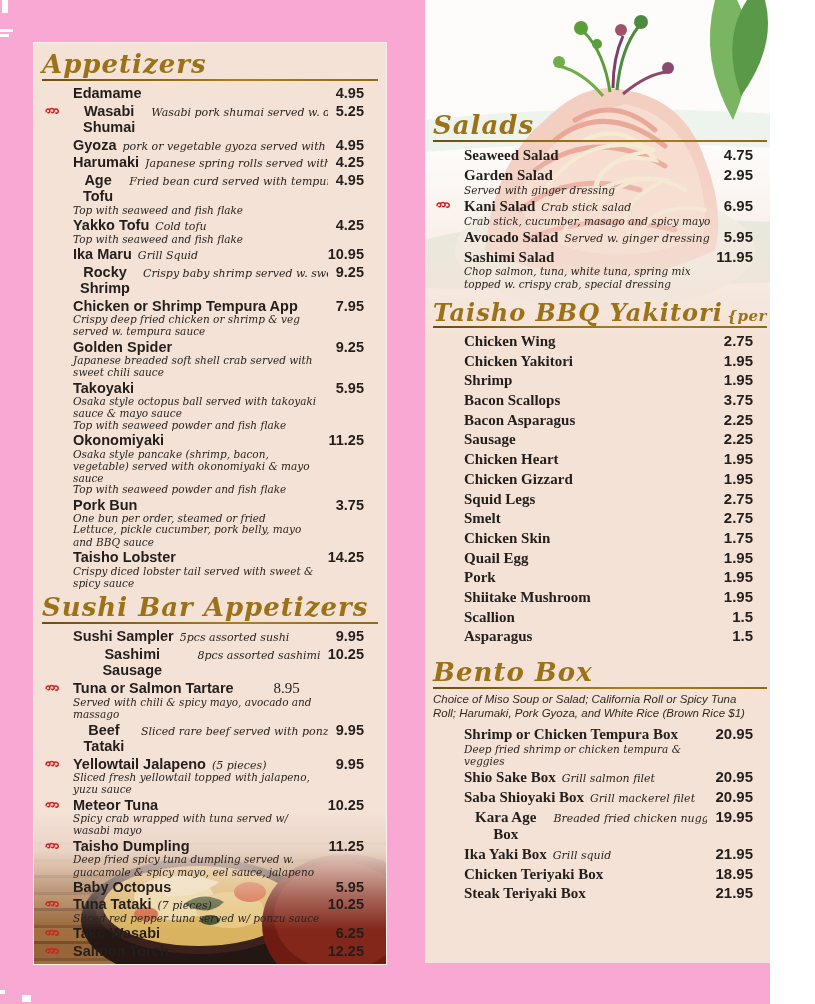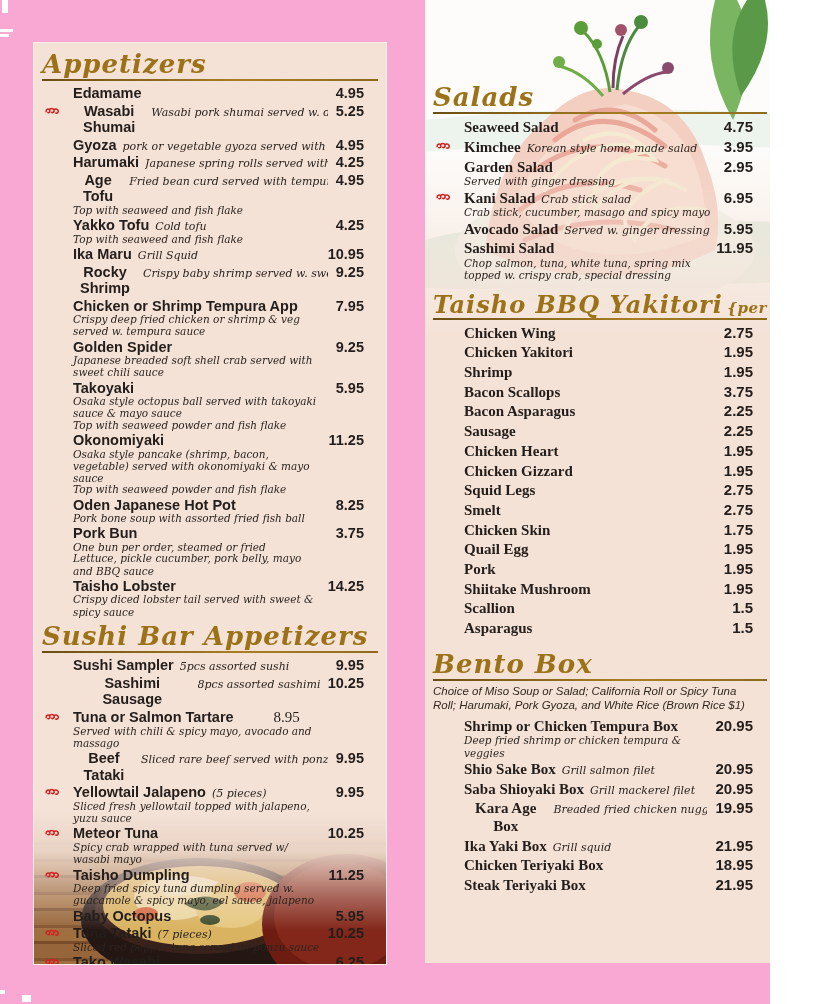--- a/index.html
+++ b/index.html
@@ -28,21 +28,21 @@
         margin-left:6px;white-space:nowrap;overflow:hidden;}
   .price{margin-left:auto;font-weight:bold;font-size:14.5px;color:#231e1b;padding-left:8px;white-space:nowrap;}
   #panel-right .price{font-size:15px;}
   .price-light{font-weight:normal;font-family:"Liberation Serif",serif;font-size:15px;margin-left:32px;}
   .sub{font-family:"DejaVu Serif",serif;font-style:italic;font-size:10.5px;line-height:1.17;
        color:#2b241f;margin-top:-1px;padding-right:40px;}
   .spicy{position:absolute;left:-29px;top:3px;width:17px;height:10px;line-height:0;}
 
   #sec-appetizers{margin-top:8px;}
   #sec-sushi{margin-top:5px;}
-  #sec-salads{margin-top:84px;}
+  #sec-salads{margin-top:112px;}
   #sec-yakitori{margin-top:10px;}
   #sec-yakitori .sec-title{font-size:24px;}
   #sec-bento{margin-top:13px;}
   .intro{font-style:italic;font-size:11.5px;line-height:1.2;color:#33291f;margin:3px 0 4px;}
 
   
   #photo-kani{position:absolute;left:0;top:0;width:350px;height:350px;z-index:1;background:#fdfcfa;}
   #photo-kani::after{content:"";position:absolute;inset:0;
       background:linear-gradient(180deg,rgba(244,226,215,0) 42%,rgba(244,226,215,.55) 72%,#f4e2d7 96%);}
   #photo-miso{position:absolute;left:0;bottom:0;width:352px;height:152px;z-index:1;
@@ -152,27 +152,20 @@
             <div class="sub">Osaka style octopus ball served with takoyaki sauce &amp; mayo sauce</div>
             <div class="sub">Top with seaweed powder and fish flake</div>
           </div>
           <div class="row">
             <div class="line">
               <span class="name">Okonomiyaki</span>
               <span class="price">11.25</span>
             </div>
             <div class="sub">Osaka style pancake (shrimp, bacon, vegetable) served with okonomiyaki &amp; mayo sauce</div>
             <div class="sub">Top with seaweed powder and fish flake</div>
-          </div>
-          <div class="row">
-            <div class="line">
-              <span class="name">Oden Japanese Hot Pot</span>
-              <span class="price">8.25</span>
-            </div>
-            <div class="sub">Pork bone soup with assorted fried fish ball</div>
           </div>
           <div class="row">
             <div class="line">
               <span class="name">Pork Bun</span>
               <span class="price">3.75</span>
             </div>
             <div class="sub">One bun per order, steamed or fried</div>
             <div class="sub">Lettuce, pickle cucumber, pork belly, mayo and BBQ sauce</div>
           </div>
           <div class="row">
@@ -355,30 +348,20 @@
       </div>
       <div class="sec-rule"></div>
       <div class="items">
           <div class="row">
             <div class="line">
               <span class="name">Seaweed Salad</span>
               <span class="price">4.75</span>
             </div>
           </div>
           <div class="row">
-            <span class="spicy"><svg viewBox="0 0 18 11" width="17" height="10">
-                <path d="M2 6.2 C1.6 3.6 4.6 2.4 5.8 4.4 C6.8 6 5.4 8 3.9 7.2 M5.8 4.4 C6.6 2.4 9.8 2.2 10.6 4.3 C11.4 6.3 9.4 8.1 8 6.9 M10.6 4.3 C11.8 2.8 14.6 3.1 15.2 5 C15.8 6.9 14.2 8.4 12.6 7.7" fill="none" stroke="#d2201f" stroke-width="1.7" stroke-linecap="round"></path>
-              </svg></span>
-            <div class="line">
-              <span class="name">Kimchee</span>
-              <span class="desc">Korean style home made salad</span>
-              <span class="price">3.95</span>
-            </div>
-          </div>
-          <div class="row">
             <div class="line">
               <span class="name">Garden Salad</span>
               <span class="price">2.95</span>
             </div>
             <div class="sub">Served with ginger dressing</div>
           </div>
           <div class="row">
             <span class="spicy"><svg viewBox="0 0 18 11" width="17" height="10">
                 <path d="M2 6.2 C1.6 3.6 4.6 2.4 5.8 4.4 C6.8 6 5.4 8 3.9 7.2 M5.8 4.4 C6.6 2.4 9.8 2.2 10.6 4.3 C11.4 6.3 9.4 8.1 8 6.9 M10.6 4.3 C11.8 2.8 14.6 3.1 15.2 5 C15.8 6.9 14.2 8.4 12.6 7.7" fill="none" stroke="#d2201f" stroke-width="1.7" stroke-linecap="round"></path>
               </svg></span>

